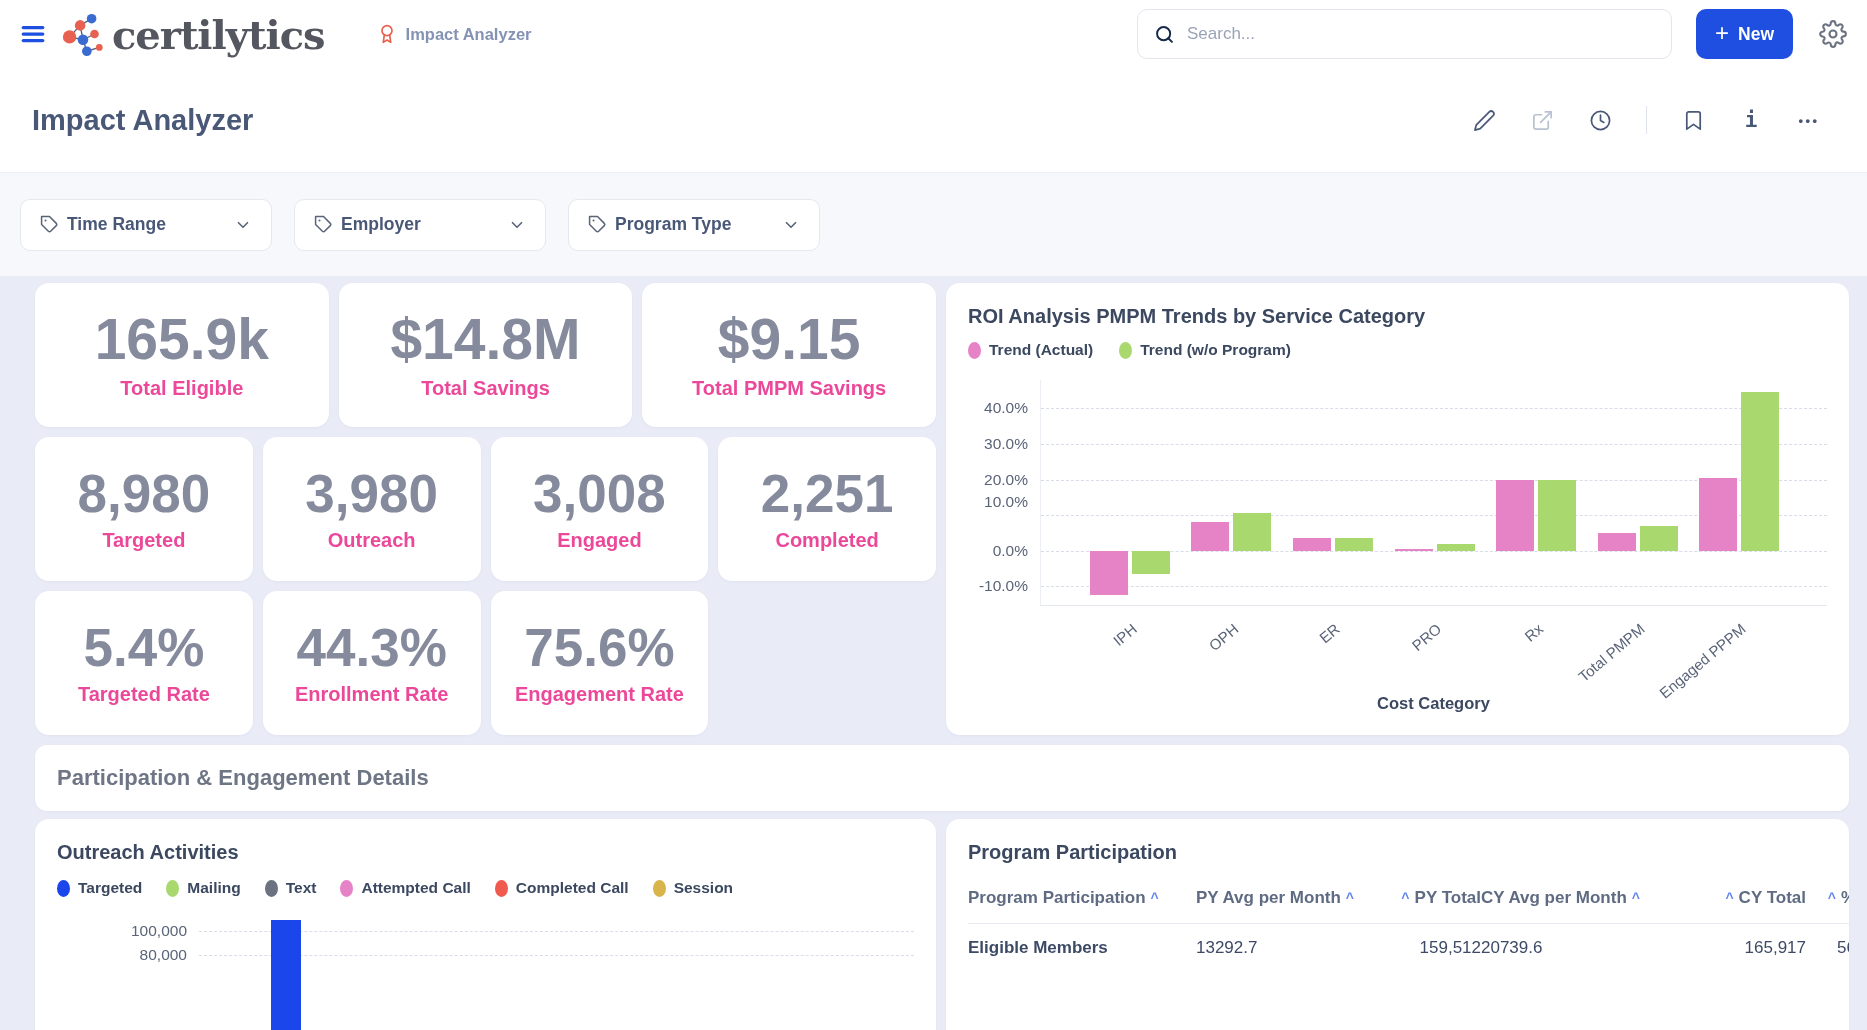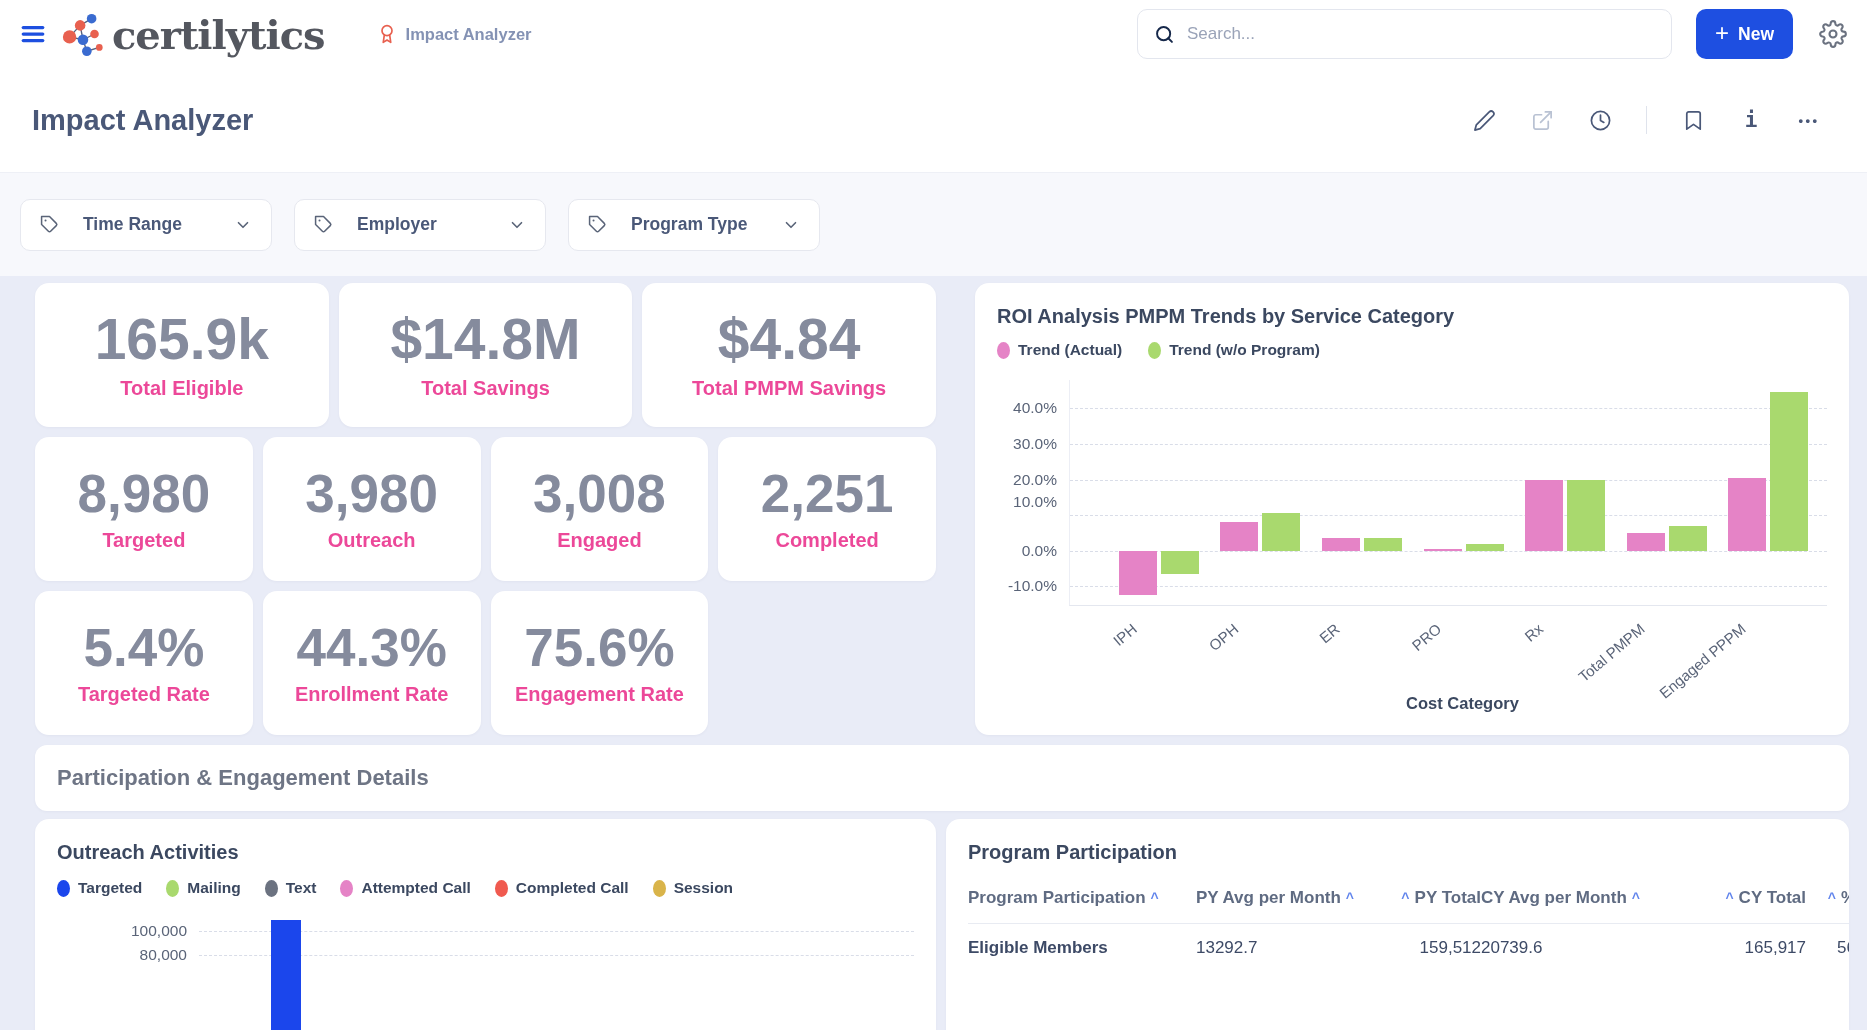--- a/index.html
+++ b/index.html
@@ -32,21 +32,21 @@
   .ticon { width:24px; height:24px; color:#4a5878; cursor:pointer; display:flex; align-items:center; justify-content:center; }
   .ticon svg { width:23px; height:23px; }
   .ticon.light { color:#b9c2d3; }
   .vdiv { width:1px; height:28px; background:#dfe3ec; }
   .info-glyph { font-family:"DejaVu Sans Mono","Liberation Mono",monospace; font-size:21px; font-weight:700; }
   .dots-glyph { font-size:13px; font-weight:700; letter-spacing:2.5px; }
 
   
   .filterbar { height:103px; background:#f7f8fc; display:flex; align-items:center; gap:22px; padding:0 20px; }
   .chip { width:252px; height:52px; background:#fff; border:1px solid #e6e8ef; border-radius:10px; display:flex; align-items:center; justify-content:space-between; padding:0 19px; cursor:pointer; }
-  .chip .lft { display:flex; align-items:center; gap:24px; }
+  .chip .lft { display:flex; align-items:center; gap:8px; }
   .chip svg.tag { width:19px; height:19px; color:#5a6478; }
   .chip .lbl { font-size:17.5px; font-weight:700; color:#4a5878; }
   .chip svg.chev { width:18px; height:18px; color:#5a6478; }
 
   
   main { padding:7px 18px 0 35px; }
   .section-card { height:66px; background:#fff; border-radius:12px; display:flex; align-items:center; padding:0 22px; margin-bottom:8px; box-shadow:0 1px 3px rgba(20,30,70,.04); }
   .section-card h2 { font-size:22px; font-weight:700; color:#6e7585; }
   .grid-top { display:grid; grid-template-columns:901px 903px; gap:10px; margin-bottom:10px; }
   .grid-bottom { display:grid; grid-template-columns:901px 903px; gap:10px; }
@@ -54,21 +54,21 @@
 
   .metrics-left { display:flex; flex-direction:column; gap:10px; }
   .mrow1 { display:grid; grid-template-columns:repeat(3,1fr); gap:10px; }
   .mrow4 { display:grid; grid-template-columns:repeat(4,1fr); gap:10px; }
   .metric-card { height:144px; display:flex; flex-direction:column; align-items:center; justify-content:center; gap:9px; }
   .mrow1 .mval { font-size:57px; }
   .mval { font-size:53px; font-weight:700; color:#858b9d; line-height:1; }
   .mlab { font-size:20px; font-weight:700; color:#ec4899; }
 
   
-  .roi-card { height:452px; padding:22px;margin-left:29px; }
+  .roi-card { height:452px; padding:22px; }
   .chart-title { font-size:20px; font-weight:700; color:#3b4860; }
   .legend { display:flex; align-items:center; gap:26px; margin-top:12px; height:20px; }
   .legend-item { display:flex; align-items:center; gap:8px; cursor:pointer; }
   .legend-dot { width:13px; height:17px; border-radius:50%; flex:none; }
   .legend-item span.ltxt { font-size:15.5px; font-weight:700; color:#3b4860; }
   .chart-wrap { display:flex; margin-top:20px; }
   .yaxis { position:relative; flex:none; }
   .roi-yaxis { width:72px; height:226px; }
   .out-yaxis { width:142px; height:140px; }
   .ytick { position:absolute; right:12px; transform:translateY(-50%); font-size:15.5px; color:#5a6478; white-space:nowrap; }
@@ -236,21 +236,21 @@
       <div class="mrow1">
         <div class="card metric-card">
             <div class="mval">165.9k</div>
             <div class="mlab">Total Eligible</div>
           </div>
         <div class="card metric-card">
             <div class="mval">$14.8M</div>
             <div class="mlab">Total Savings</div>
           </div>
         <div class="card metric-card">
-            <div class="mval">$4.84</div>
+            <div class="mval">$9.15</div>
             <div class="mlab">Total PMPM Savings</div>
           </div>
       </div>
       <div class="mrow4">
         <div class="card metric-card">
             <div class="mval">8,980</div>
             <div class="mlab">Targeted</div>
           </div>
         <div class="card metric-card">
             <div class="mval">3,980</div>

